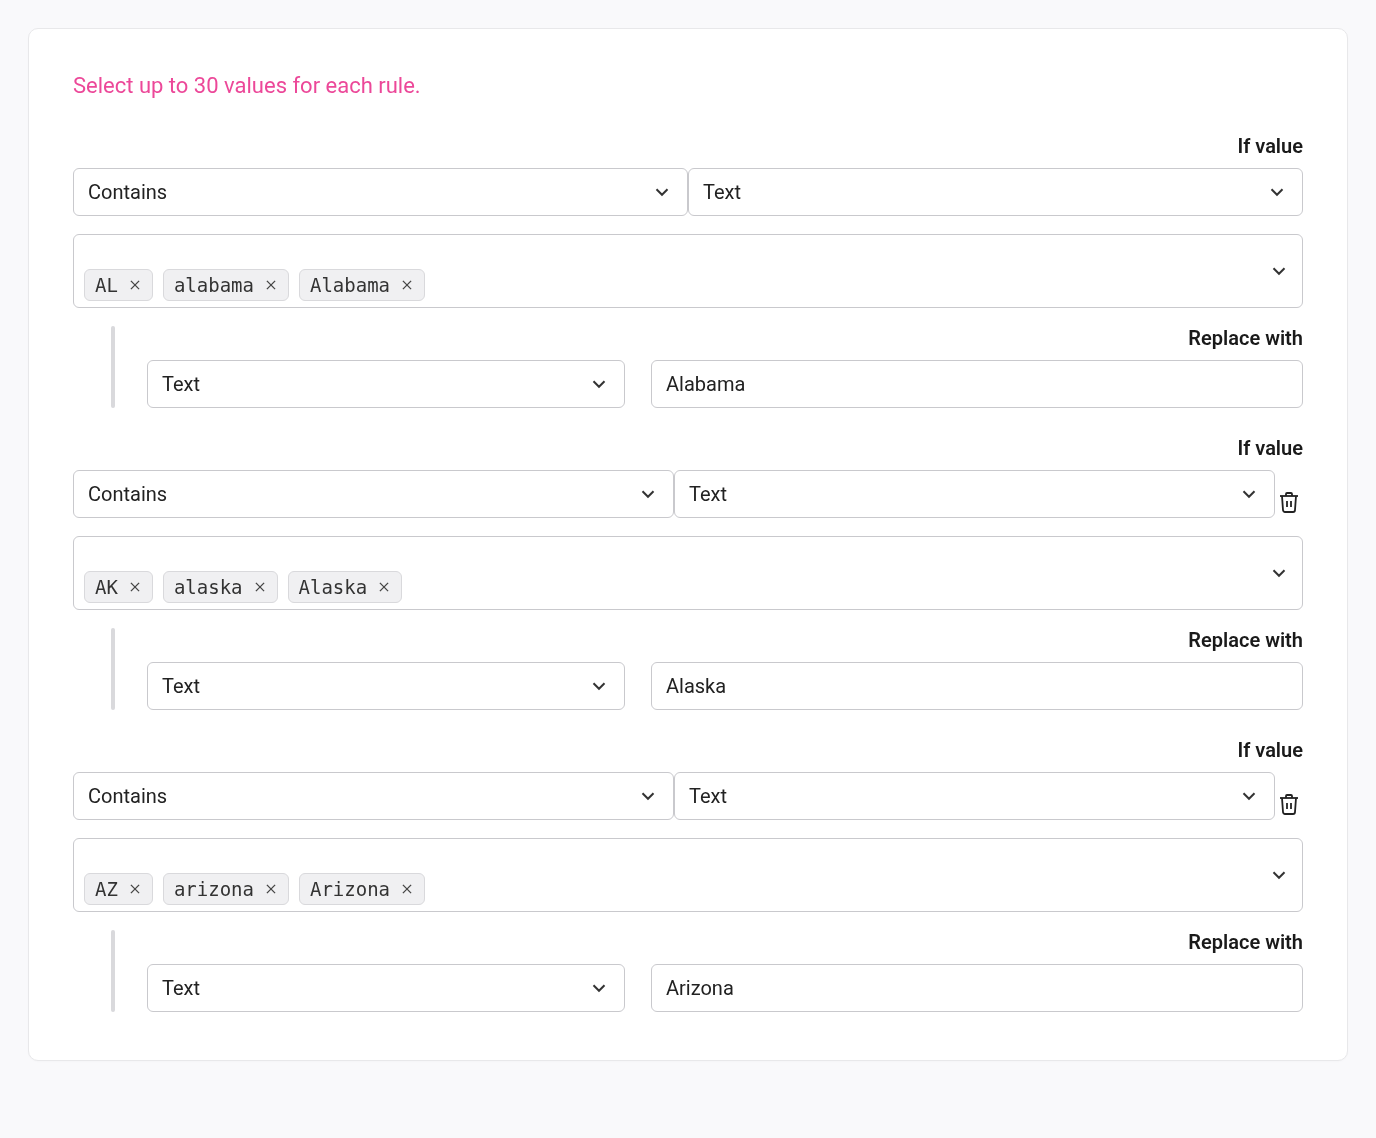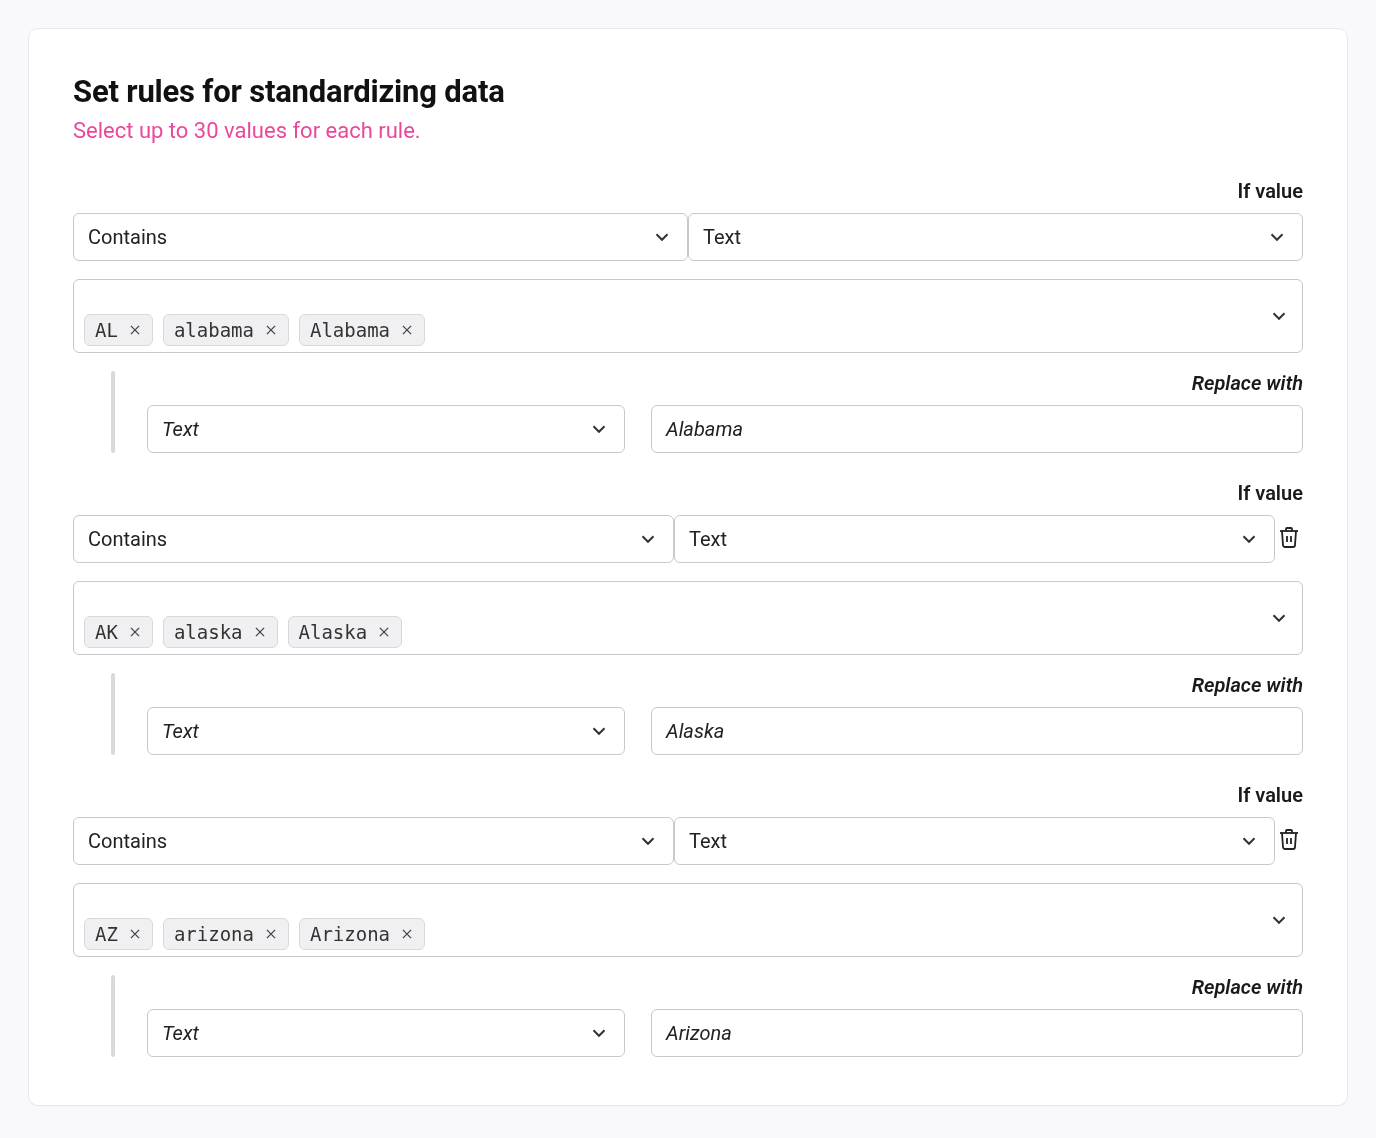--- a/index.html
+++ b/index.html
@@ -36,21 +36,21 @@
       font-size: 20px;
       font-weight: 600;
       color: #1a1a1a;
       margin-bottom: 10px;
       text-align: right;
     }
 
     
     .row-dropdowns {
       display: flex;
-      align-items: center;
+      align-items: flex-end;
       margin-bottom: 18px;
     }
 
     .select {
       position: relative;
       flex: 1 1 0;
       border: 1px solid #c9c9cd;
       border-radius: 6px;
       background: #fff;
       height: 48px;
@@ -138,40 +138,39 @@
       display: flex;
       margin-left: 38px;
     }
     .vbar {
       width: 4px;
       background: #d9d9dc;
       border-radius: 2px;
       margin-right: 32px;
       align-self: stretch;
     }
-    .replace-inner { flex: 1 1 auto; font-style: italic; }
+    .replace-inner { flex: 1 1 auto; }
     .replace-inner .section-label { margin-bottom: 10px; }
     .replace-row {
       display: flex;
       gap: 26px;
       align-items: center;
     }
     .replace-row .select { max-width: 478px; flex: 0 0 478px; }
     .replace-row .textinput { flex: 1 1 auto; }
 
     
     svg.chev-down { width: 22px; height: 22px; stroke: #333; stroke-width: 2.2; fill: none; }
     svg.x-icon { width: 14px; height: 14px; stroke: #444; stroke-width: 2.2; fill: none; }
     svg.trash-icon { width: 24px; height: 24px; stroke: #222; stroke-width: 1.8; fill: none; }
   </style>
 </head>
 <body>
 
 <div class="card">
-  <h1 class="page-title">Set rules for standardizing data</h1>
   <p class="page-subtitle">Select up to 30 values for each rule.</p>
 
   <div id="rules-root">
       <div class="rule-block">
         <div class="section-label">If value</div>
         <div class="row-dropdowns">
           <div class="select">
             <span>Contains</span>
             <span class="chev">
               <svg class="chev-down" viewBox="0 0 24 24">

